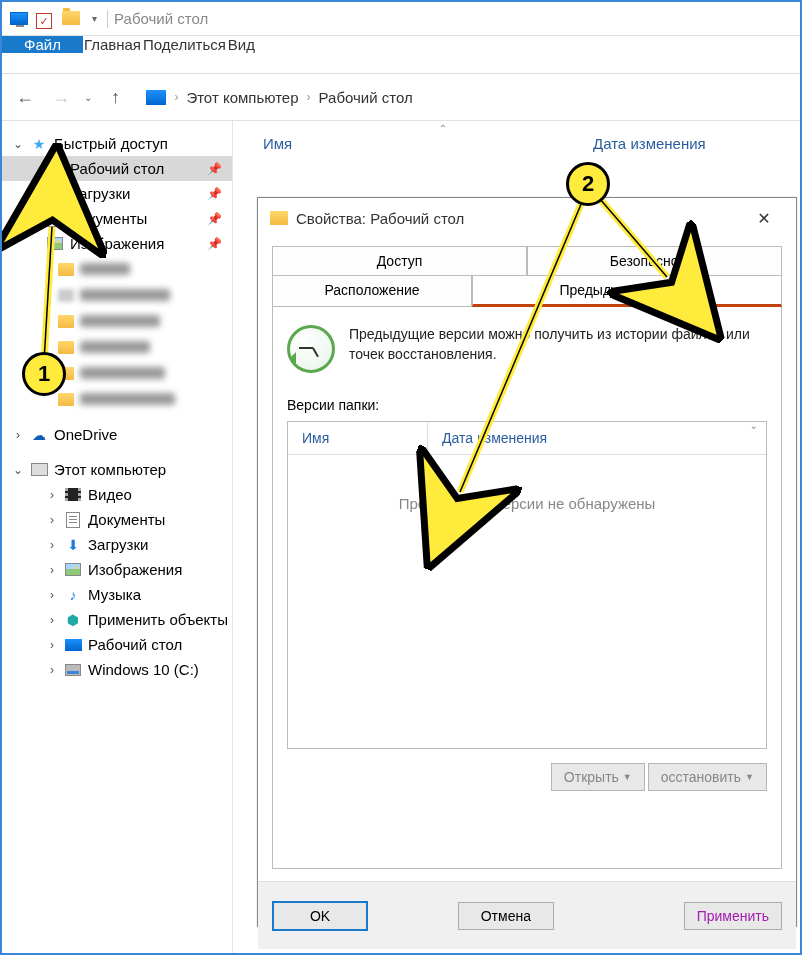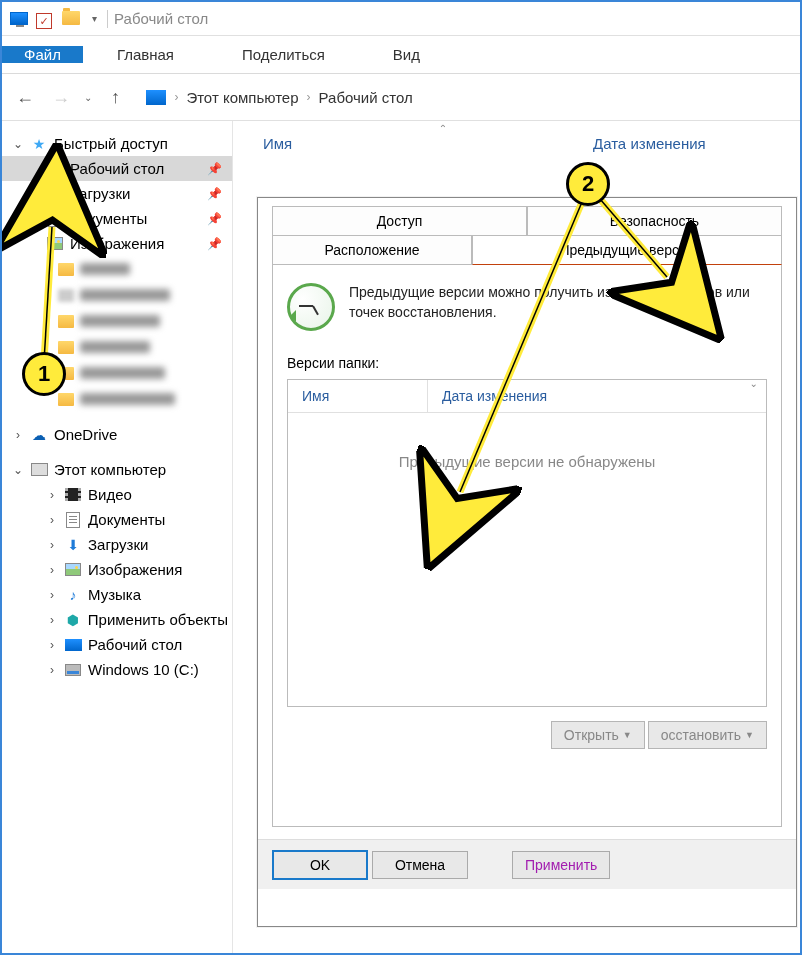--- a/index.html
+++ b/index.html
@@ -12,22 +12,22 @@
 .tb-monitor { background: linear-gradient(#1e90ff,#0066cc); border: 1px solid #0066cc; width: 18px; height: 13px; display: inline-block; position: relative; }
 .tb-monitor::after { content:""; position:absolute; bottom:-3px; left:5px; width:8px; height:2px; background:#888; }
 .tb-check { border:1px solid #c0392b; width:16px; height:16px; display:inline-flex; align-items:center; justify-content:center; color:#c0392b; font-size:11px; }
 .tb-folder { width:18px; height:14px; background:linear-gradient(#ffd76a,#f5b942); border-radius:1px; display:inline-block; position:relative; }
 .tb-folder::before { content:""; position:absolute; top:-3px; left:1px; width:7px; height:3px; background:#f5b942; border-radius:1px 1px 0 0; }
 .tb-drop { font-size:10px; color:#666; margin:0 4px; }
 .tb-sep { width:1px; height:18px; background:#ccc; margin:0 6px; }
 .window-title { color:#888; font-size:15px; }
 
 
-.ribbon { height: 38px; display:flex; align-items:center; border-bottom:1px solid #dadada; }
-.ribbon-tab { padding: 0 34px; display:flex; align-items:center; font-size:15px; color:#333; cursor:pointer; }
+.ribbon { height: 38px; display:flex; align-items:flex-start; border-bottom:1px solid #dadada; }
+.ribbon-tab { padding: 0 1px; display:flex; align-items:center; font-size:15px; color:#333; cursor:pointer; }
 .ribbon-tab.file { background:#1979ca; color:#fff; padding: 0 22px; }
 
 
 .navbar { height: 46px; display:flex; align-items:center; padding: 0 10px; gap: 10px; }
 .nav-btn { width:26px; height:26px; display:flex; align-items:center; justify-content:center; color:#555; font-size:18px; }
 .nav-btn.disabled { color:#ccc; }
 .nav-drop { font-size:10px; color:#666; }
 .breadcrumb { display:flex; align-items:center; gap:8px; margin-left:8px; }
 .bc-mon { width:20px; height:15px; background:linear-gradient(#1e90ff,#0066cc); display:inline-block; }
 .bc-sep { color:#999; font-size:12px; }
@@ -73,39 +73,39 @@
 .dialog { position:absolute; left:255px; top:195px; width:540px; height:730px; background:#fff; border:1px solid #888; box-shadow: 0 0 0 1px rgba(0,0,0,0.05); z-index:5; }
 .dlg-title { height:40px; display:flex; align-items:center; padding:0 12px; }
 .dlg-title .ico-fold-sm { width:18px; height:14px; background:linear-gradient(#ffd76a,#f5b942); margin-right:8px; }
 .dlg-title-text { font-size:15px; color:#333; }
 .dlg-close { margin-left:auto; width:40px; height:30px; display:flex; align-items:center; justify-content:center; font-size:16px; color:#333; }
 .dlg-body { padding: 8px 14px 12px; }
 .tab-area { position:relative; }
 .tab-row { display:flex; }
 .tab-row .tab { flex:1; text-align:center; padding:6px 4px; font-size:14px; border:1px solid #bbb; background:#fdfdfd; cursor:pointer; }
 .tab-row.top .tab { border-bottom:none; }
-.tab-row .tab.active { background:#fff; border-bottom:1px solid #c2410c; position:relative; z-index:2; }
+.tab-row .tab.active { background:#fff; border-bottom:3px solid #c2410c; position:relative; z-index:2; }
 .tab-content { border:1px solid #bbb; border-top:none; padding:18px 14px 14px; background:#fff; min-height:562px; position:relative; }
 .prev-desc { display:flex; gap:14px; font-size:14px; color:#222; line-height:1.4; margin-bottom:24px; }
 .clock-icon { width:48px; height:48px; flex-shrink:0; border-radius:50%; border:3px solid #5aa84c; background:radial-gradient(circle at 30% 30%, #fff, #e8f4e8); position:relative; }
 .clock-icon::before { content:""; position:absolute; top:20px; left:22px; width:2px; height:10px; background:#333; transform-origin:top; transform:rotate(-30deg); }
 .clock-icon::after { content:""; position:absolute; top:20px; left:22px; width:2px; height:14px; background:#333; transform-origin:top; transform:rotate(90deg); }
 .clock-arrow { position:absolute; left:-6px; bottom:6px; width:0; height:0; border:6px solid transparent; border-right-color:#5aa84c; }
 .versions-label { font-size:14px; margin-bottom:8px; }
 .versions-box { border:1px solid #bbb; height:328px; background:#fff; display:flex; flex-direction:column; }
 .vb-header { display:flex; border-bottom:1px solid #e0e0e0; }
 .vb-header .vbh { padding:8px 14px; font-size:14px; color:#2a5d9f; border-right:1px solid #e0e0e0; position:relative; }
 .vb-header .vbh.name { width:140px; }
 .vb-header .vbh.date { flex:1; border-right:none; }
 .vb-sort { position:absolute; right:8px; top:-2px; font-size:10px; color:#888; }
 .vb-empty { flex:1; display:flex; align-items:flex-start; justify-content:center; padding-top:40px; color:#888; font-size:15px; }
 .dlg-side-btns { display:flex; justify-content:flex-end; gap:3px; margin-top:14px; }
 .dlg-side-btns .sbtn { padding:5px 12px; font-size:14px; background:#e8e8e8; border:1px solid #b5b5b5; color:#888; display:flex; align-items:center; gap:4px; }
 .sbtn .drop { font-size:9px; }
-.dlg-footer { height:50px; display:flex; align-items:center; justify-content:flex-start; gap:4px; padding:0 14px; background:#f0f0f0; border-top:1px solid #ddd; }
+.dlg-footer { height:68px; display:flex; align-items:center; justify-content:space-between; gap:4px; padding:0 14px; background:#f0f0f0; border-top:1px solid #ddd; }
 .dlg-footer .fbtn { min-width:96px; padding:5px 12px; font-size:14px; background:#e8e8e8; border:1px solid #aaa; text-align:center; }
 .dlg-footer .fbtn.primary { background:#e8e8e8; border:2px solid #1979ca; }
 .dlg-footer .fbtn.disabled { color:#a21caf;margin-left:40px; }
 
 
 .annotation-layer { position:absolute; inset:0; pointer-events:none; z-index:20; }
 .badge { position:absolute; width:44px; height:44px; border-radius:50%; background:#ffeb3b; border:3px solid #000; display:flex; align-items:center; justify-content:center; font-weight:bold; font-size:22px; }
 .hint { position:absolute; font-family:"Comic Sans MS", cursive; font-weight:bold; font-size:20px; color:#ffeb3b; -webkit-text-stroke:1.5px #3a2db3; text-shadow:1px 1px 0 #3a2db3; white-space:nowrap; }
 svg.arrows { position:absolute; inset:0; width:100%; height:100%; }
 </style>
@@ -276,20 +276,25 @@
           <span>Имя</span>
         </div>
         <div class="col">
           <span>Дата изменения</span>
         </div>
       </div>
     </div>
   </div>
 
   <div class="dialog">
+    <div class="dlg-title">
+      <span class="ico-fold-sm"></span>
+      <span class="dlg-title-text">Свойства: Рабочий стол</span>
+      <div class="dlg-close">✕</div>
+    </div>
     <div class="dlg-body">
       <div class="tab-area">
         <div class="tab-row top">
           <div class="tab">Доступ</div>
           <div class="tab">Безопасность</div>
         </div>
         <div class="tab-row">
           <div class="tab" style="flex:0 0 200px">Расположение</div>
           <div class="tab active">Предыдущие версии</div>
         </div>

